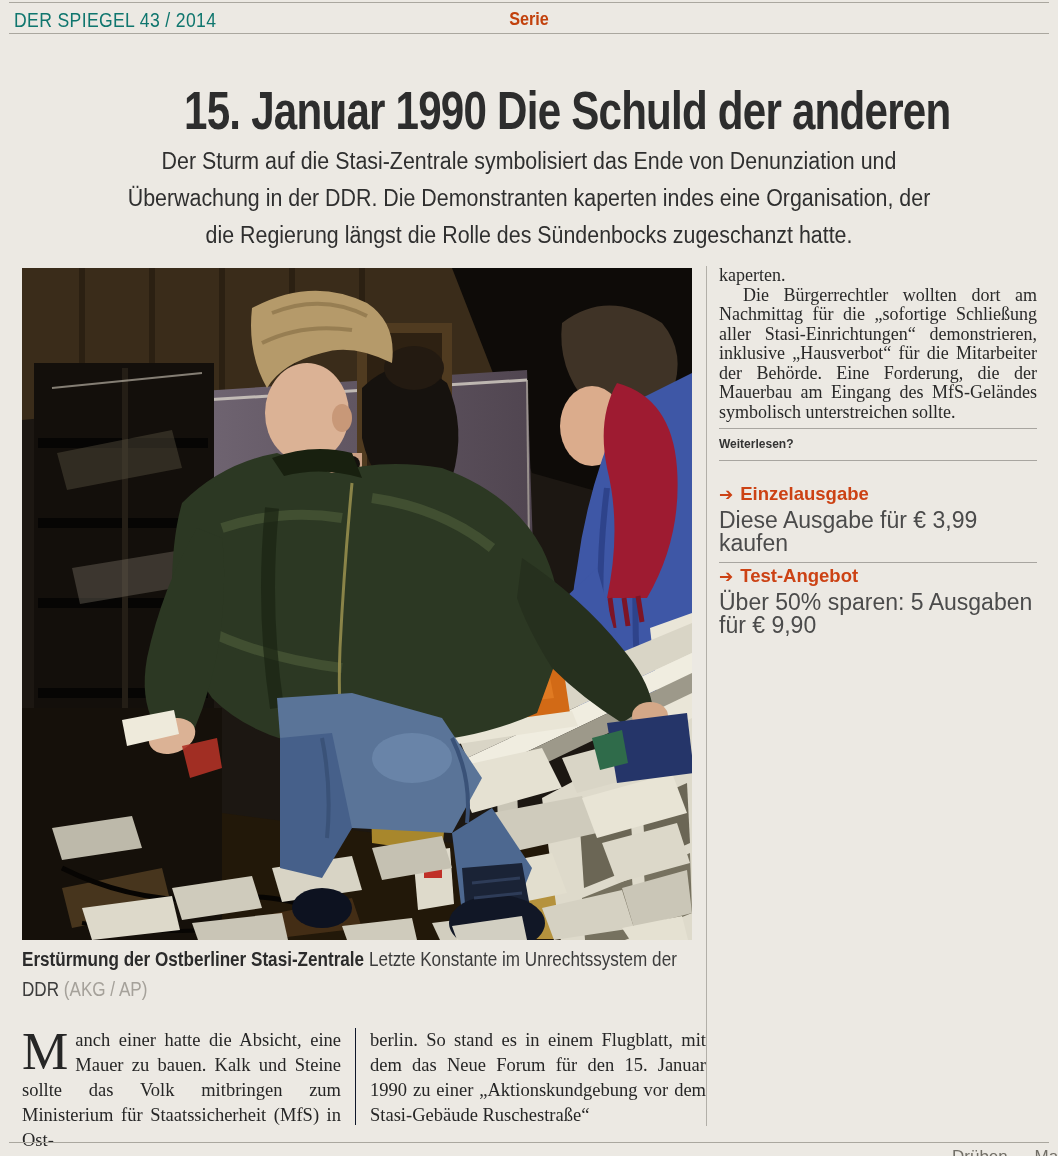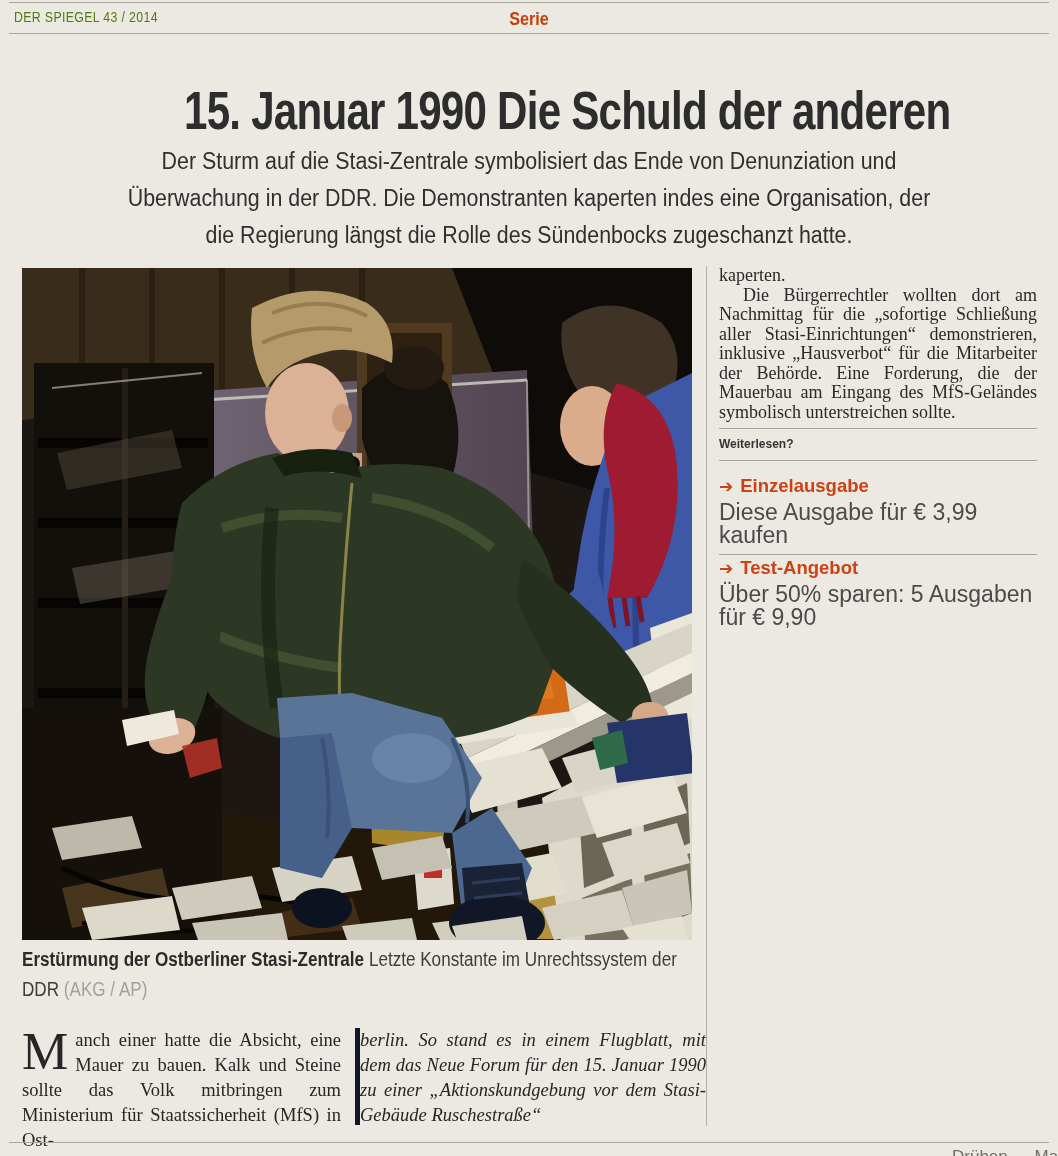--- a/index.html
+++ b/index.html
@@ -4,21 +4,21 @@
 <style>
   html,body{margin:0;padding:0;}
   body{background:#ece9e3;font-family:"Liberation Sans",sans-serif;}
   #page{position:relative;width:1058px;height:1156px;background:#ece9e3;overflow:hidden;}
 
   .hrule{position:absolute;left:9px;right:9px;height:1px;background:#aaa79f;}
   #rule-top{top:2px;}
   #rule-header{top:33px;}
   #rule-bottom{top:1142px;}
 
-  #masthead{position:absolute;left:14px;top:9px;font-size:14px;color:#4d7c0f;letter-spacing:.4px;white-space:nowrap;}
+  #masthead{position:absolute;left:14px;top:9px;font-size:20px;color:#0f766e;letter-spacing:.4px;white-space:nowrap;}
   #masthead .cond{display:inline-block;transform:scaleX(.88);transform-origin:left top;}
 
   #kicker{position:absolute;left:0;top:9px;width:100%;text-align:center;font-size:18px;font-weight:bold;color:#c2410c;}
   #kicker .cond{display:inline-block;transform:scaleX(.9);transform-origin:center top;}
 
   #headline{position:absolute;left:0;top:79px;width:100%;text-align:right;color:#2d2d2d;}
   #headline .cond{display:inline-block;font-size:54px;font-weight:bold;letter-spacing:-1px;white-space:nowrap;transform:scaleX(.78);transform-origin:center top;}
 
   #deck{position:absolute;left:0;top:143px;width:100%;text-align:center;color:#2f2f2f;font-family:Liberation Sans, sans-serif;}
   #deck .deck-line{display:block;font-size:23px;line-height:37px;white-space:nowrap;transform:scaleX(.93);transform-origin:center top;}
@@ -31,31 +31,31 @@
   #caption .cap-bold{font-weight:bold;color:#2b2b2b;}
   #caption .credit{color:#a5a19a;}
 
   #sidebar{position:absolute;left:706px;top:266px;width:331px;height:860px;border-left:1px solid #b2afa8;padding-left:12px;box-sizing:border-box;}
   .sb-serif{font-family:"Liberation Serif",serif;font-size:18px;line-height:19.5px;color:#292929;text-align:justify;margin:0;}
   #sb-par{text-indent:24px;}
   .sb-rule{border:none;border-top:1px solid #a8a5a0;margin:0;}
   #weiterlesen-rule{margin-top:6px;}
   #weiterlesen{font-size:12px;font-weight:bold;color:#333;line-height:26px;margin-top:2px;}
   #weiterlesen-rule2{margin-top:3px;}
-  .offer{margin-top:14px;cursor:pointer;}
+  .offer{margin-top:22px;cursor:pointer;}
   .offer-label{font-size:18.5px;font-weight:bold;color:#cc4214;line-height:22px;}
   .offer-arrow{font-family:"DejaVu Sans",sans-serif;font-size:17px;margin-right:7px;color:#cc4214;}
   .offer-desc{font-size:23px;color:#4b4b4b;line-height:23px;margin-top:4px;}
   .offer-rule{margin-top:7px;}
   #offer2{margin-top:2px;}
 
   #body-cols{position:absolute;left:22px;top:1028px;width:684px;height:97px;display:flex;}
   .bodycol{font-family:"Liberation Serif",serif;font-size:18.5px;line-height:25px;color:#262626;text-align:justify;box-sizing:border-box;}
   #bodycol-1{width:333px;padding-right:14px;}
-  #bodycol-2{flex:1;border-left:5px solid #0f172a;font-style:italic;}
+  #bodycol-2{flex:1;border-left:1px solid #0f172a;padding-left:14px;}
   #dropcap{float:left;font-size:52px;line-height:42px;padding:3px 7px 0 0;color:#262626;}
 
   #footer-fragment{position:absolute;left:952px;top:1147px;font-size:17px;color:#716e66;white-space:nowrap;word-spacing:22px;}
 </style>
 </head>
 <body>
 
 <div id="page">
 
   <div class="hrule" id="rule-top"></div>

